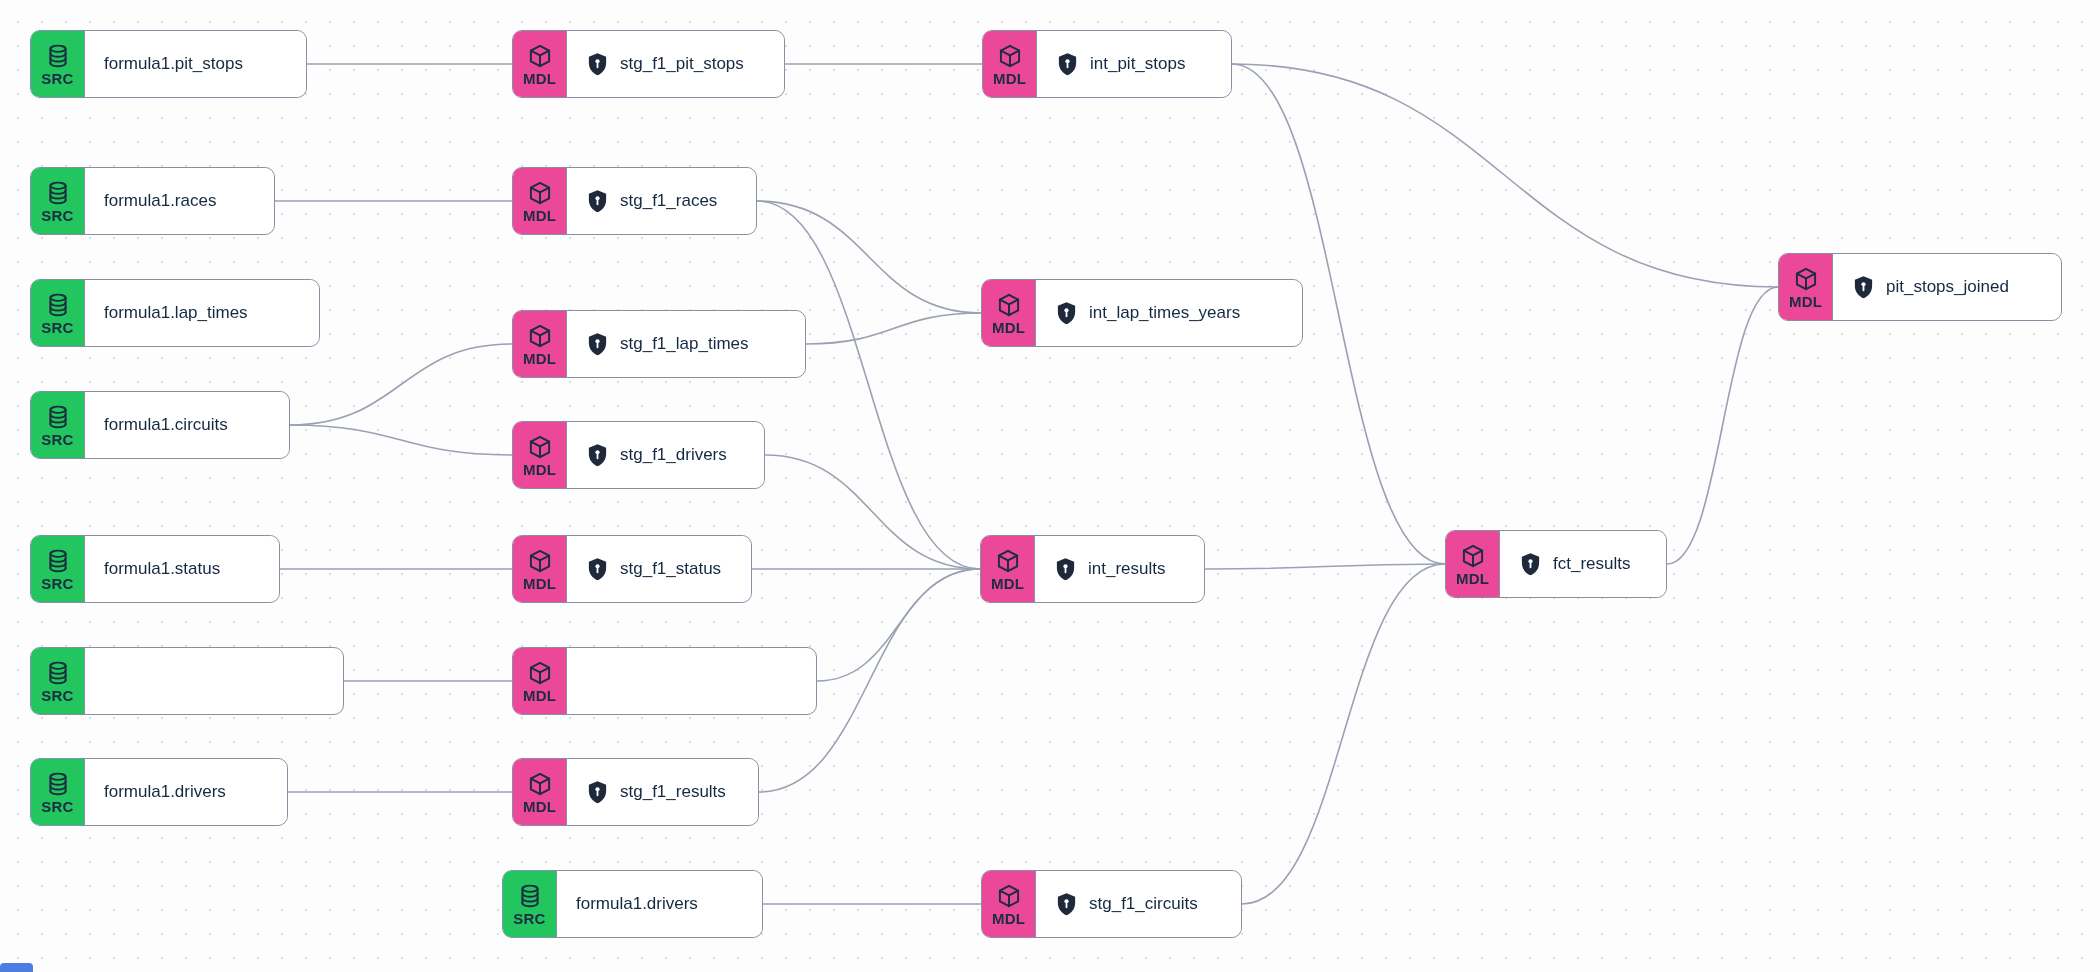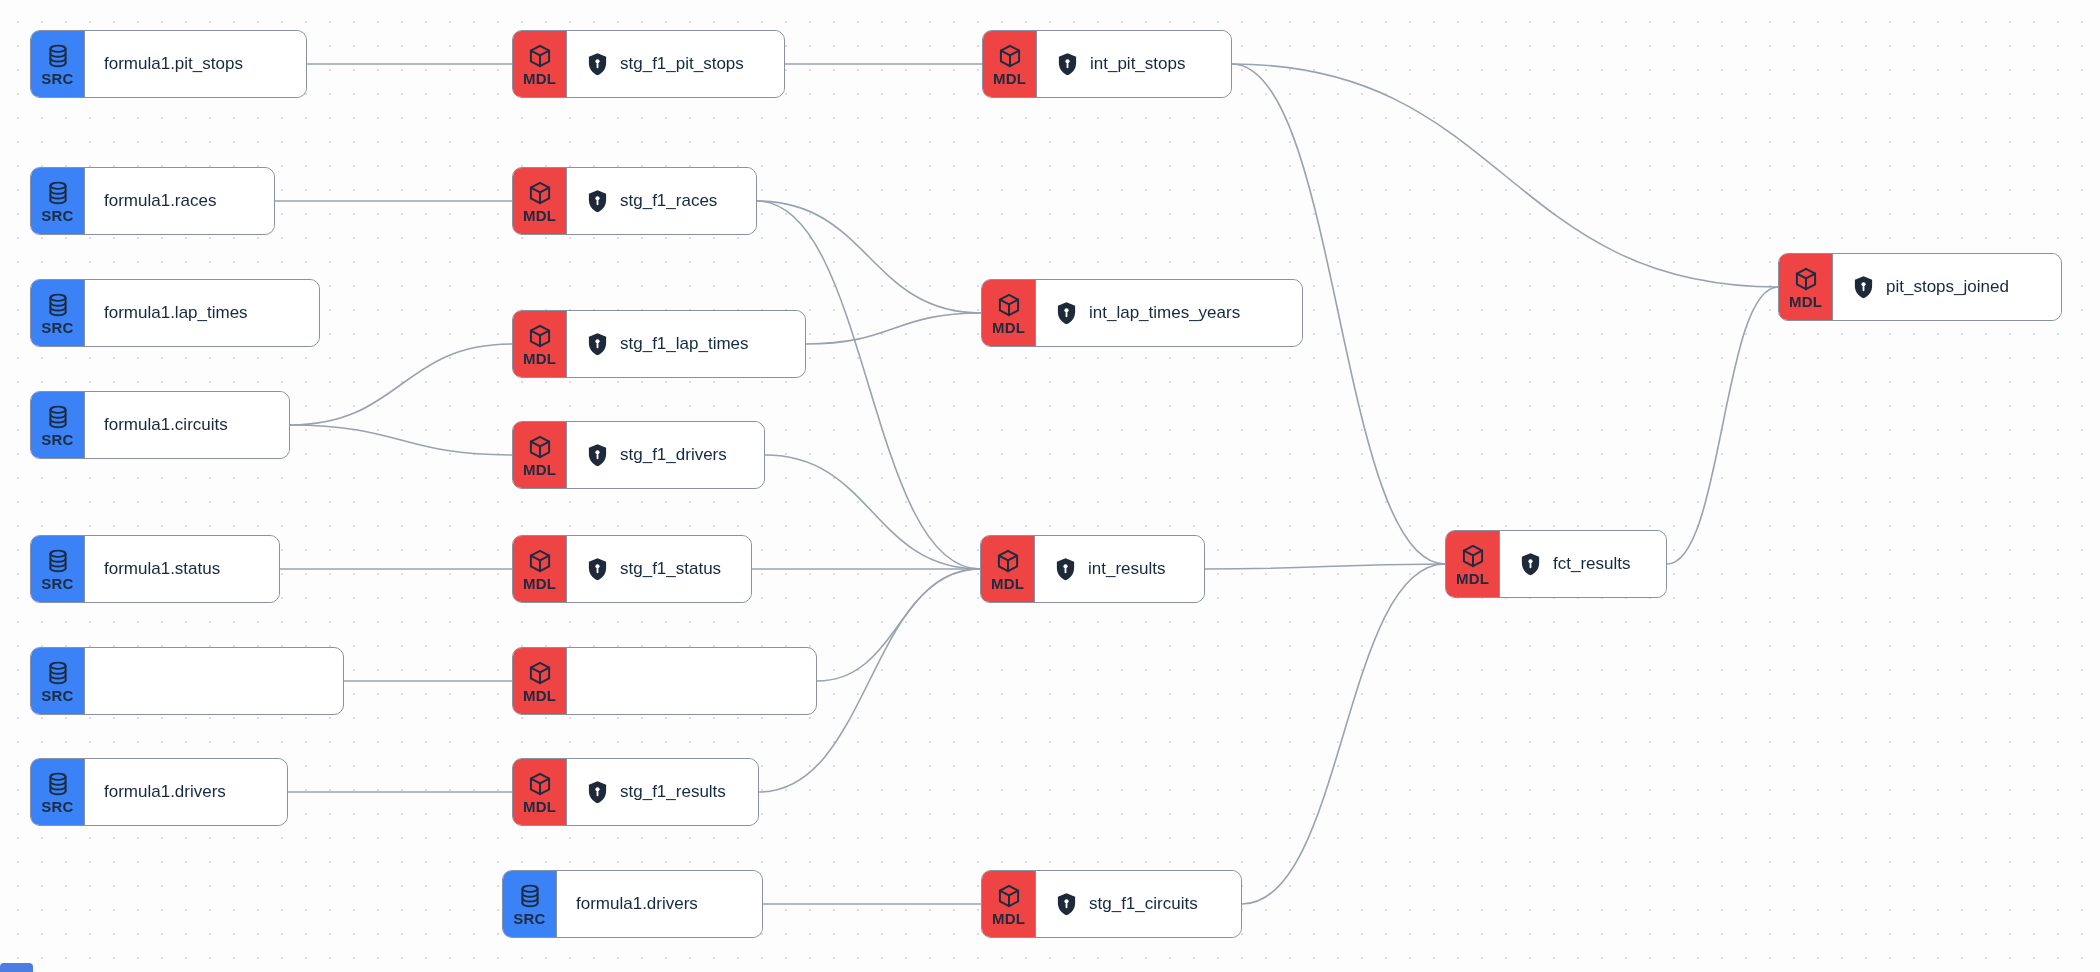--- a/index.html
+++ b/index.html
@@ -20,22 +20,22 @@
   .node{
     position:absolute;height:68px;display:flex;align-items:stretch;
     background:#ffffff;border:1.5px solid #8791a3;border-radius:10px;
     box-sizing:border-box;cursor:pointer;
   }
   .badge{
     width:53px;flex:0 0 53px;display:flex;flex-direction:column;
     align-items:center;justify-content:center;gap:1px;
     border-right:1.5px solid #8791a3;border-radius:8.5px 0 0 8.5px;
   }
-  .node.src .badge{background:#3b82f6;}
-  .node.mdl .badge{background:#ef4444;}
+  .node.src .badge{background:#22c55e;}
+  .node.mdl .badge{background:#ec4899;}
   .badge .icn{width:26px;height:26px;display:block;}
   .badge-label{
     font-size:15px;font-weight:600;color:#1c2c41;line-height:1;
     letter-spacing:0.2px;margin-top:1px;
   }
   .body{
     flex:1;display:flex;align-items:center;padding:0 18px 0 19px;
     border-radius:0 10px 10px 0;background:#fff;min-width:0;
   }
   .shield{width:23px;height:25px;flex:0 0 23px;margin-right:11px;display:block;}

